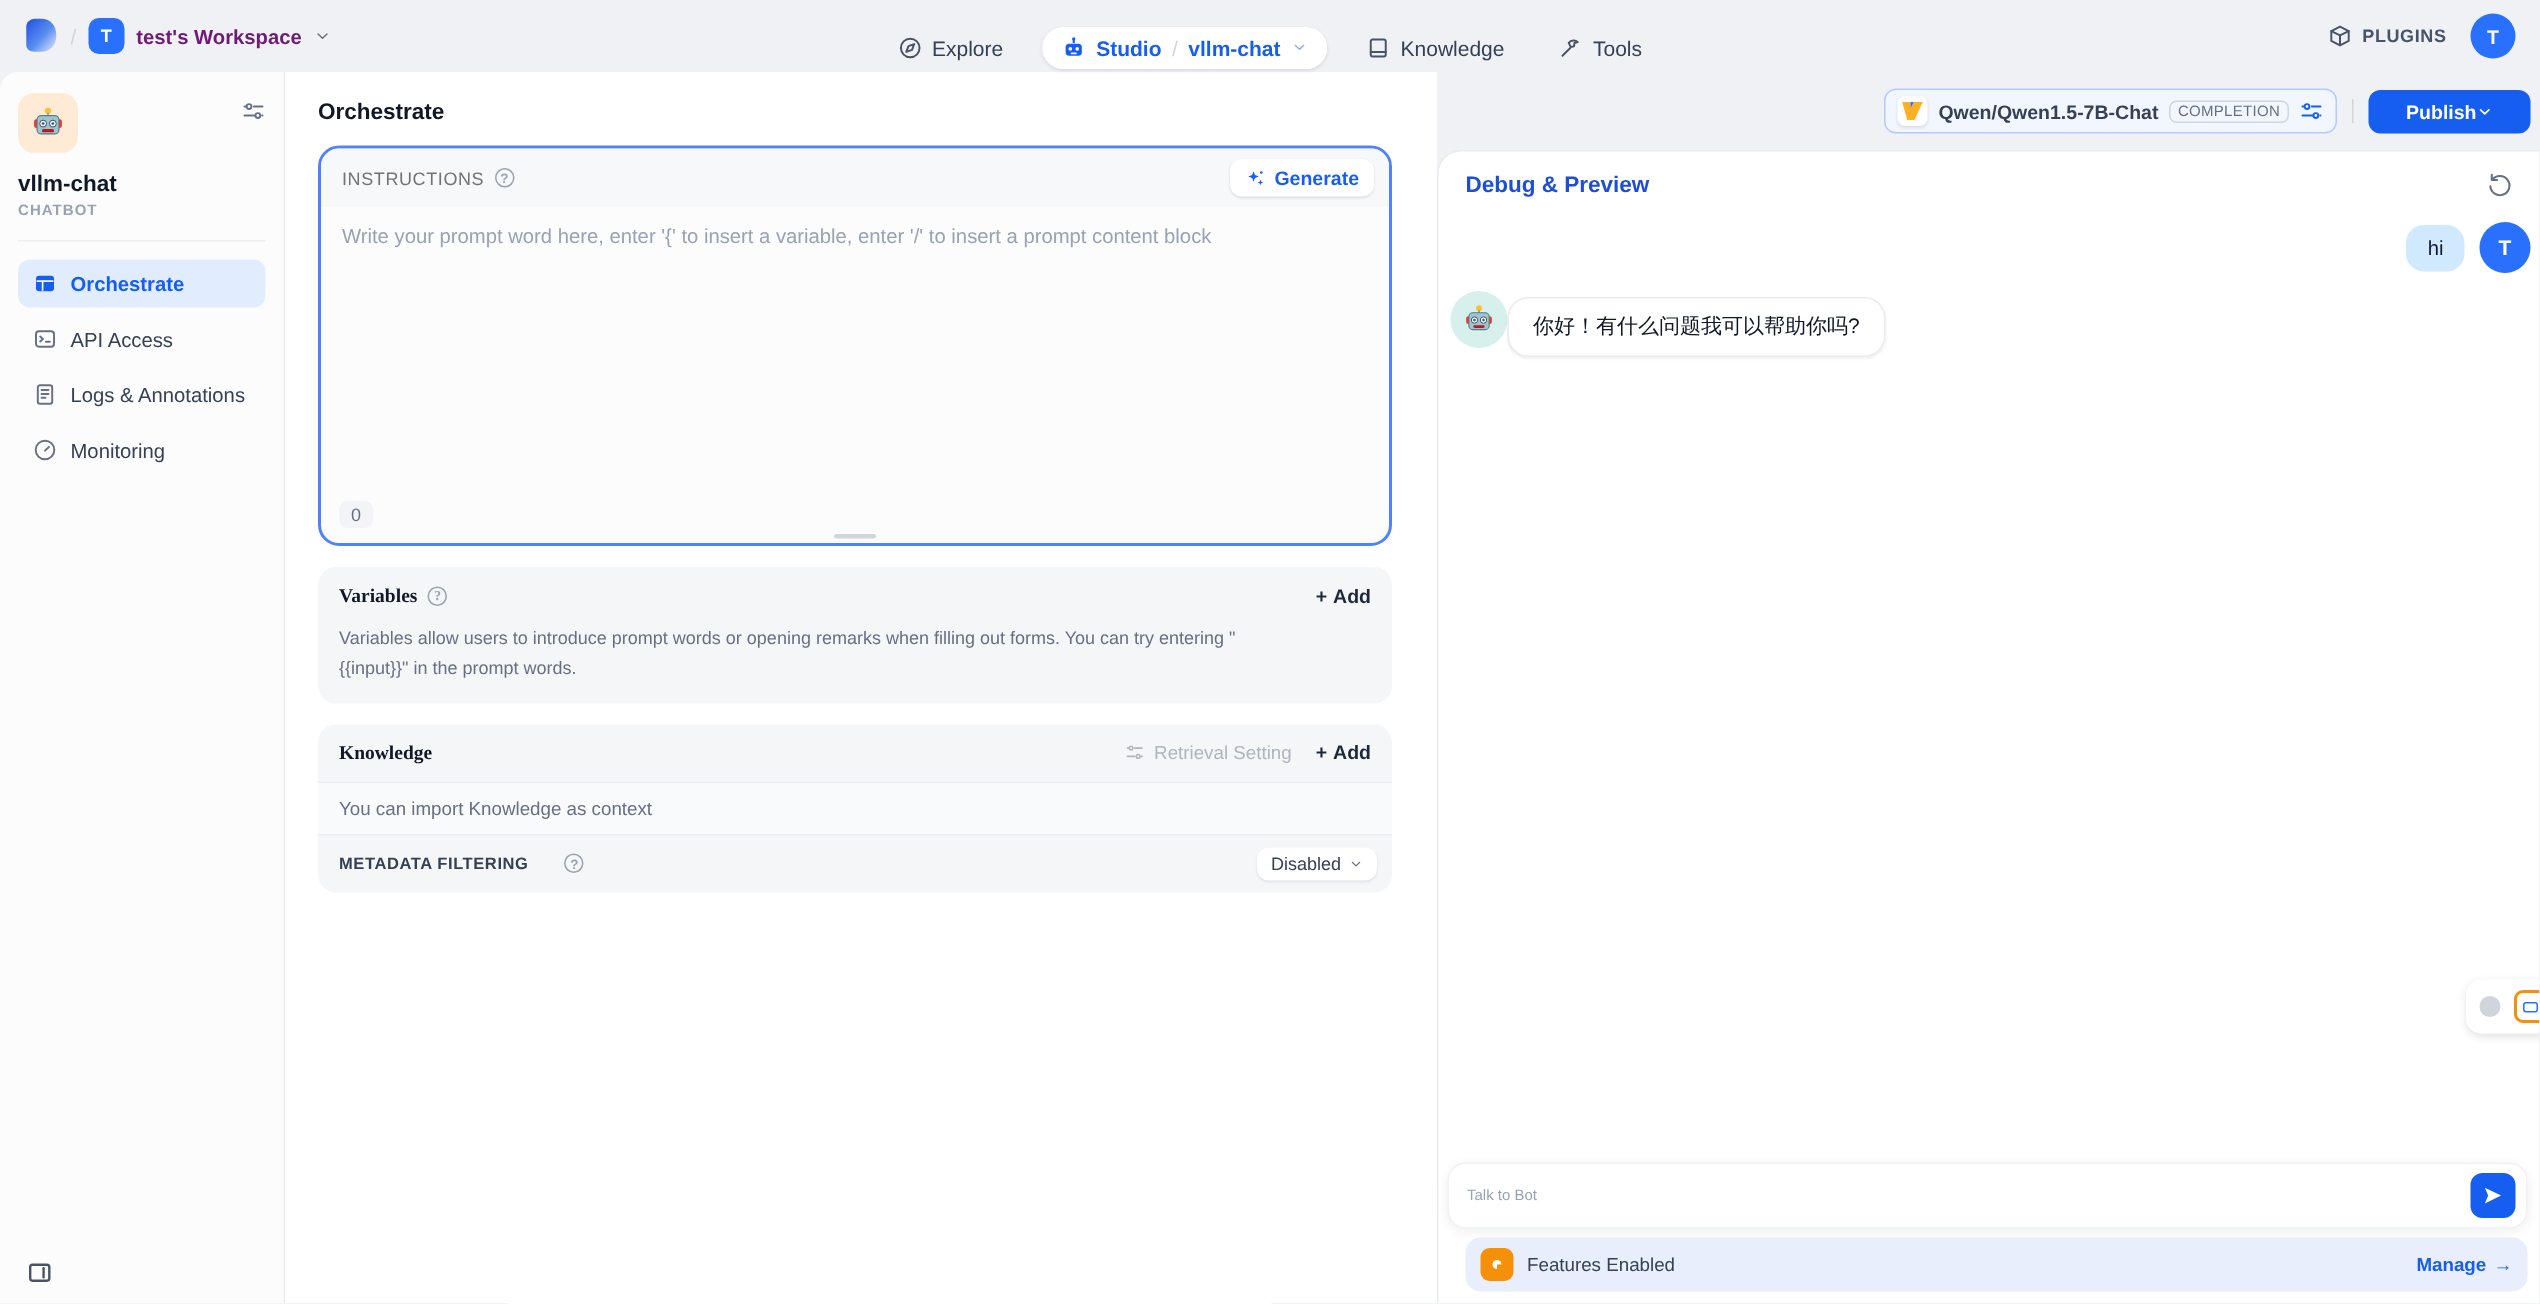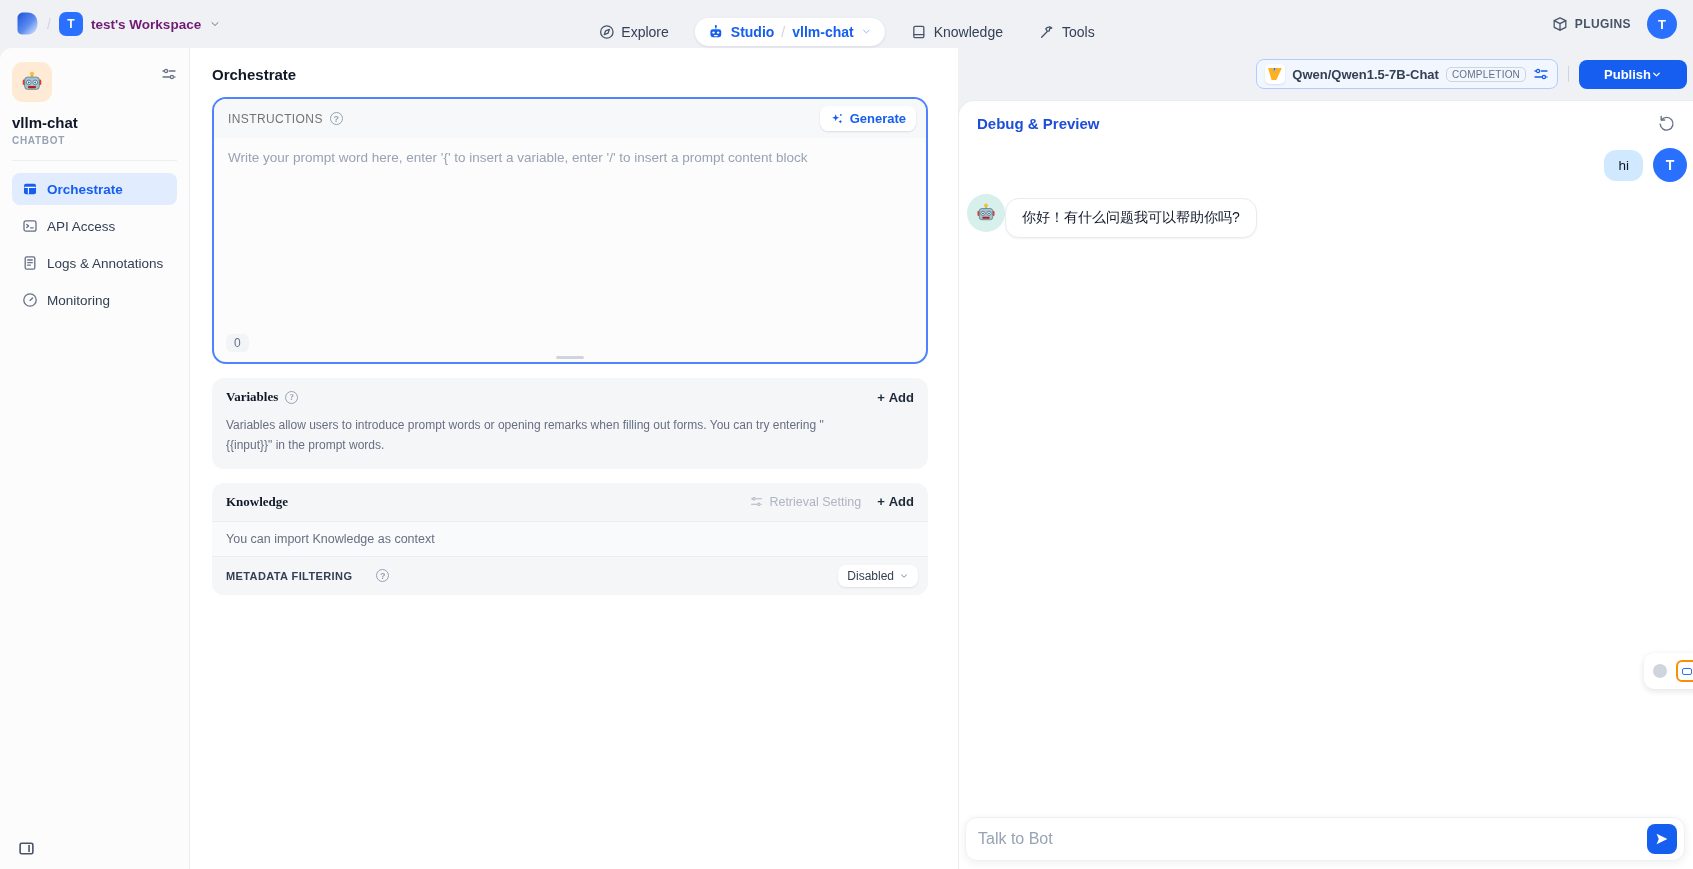--- a/index.html
+++ b/index.html
@@ -93,21 +93,21 @@
   .msg-bot { display:flex; align-items:flex-start; gap:0; margin-top:12px; padding-left:2px; }
   .avatar-bot { width:38px; height:38px; border-radius:50%; background:#d7f0ec; display:flex; align-items:center; justify-content:center; flex:none; }
   .bubble-bot { background:#fff; border:1px solid #e9ebf0; box-shadow:0 1px 2px rgba(16,24,40,.06); border-radius:14px; padding:10px 16px; font-size:14px; color:#101828; margin-top:4px; }
   .float-pill { position:absolute; top:552px; right:-14px; background:#fff; border-radius:10px; box-shadow:0 2px 6px rgba(16,24,40,.12); padding:7px 9px; display:flex; align-items:center; gap:9px; }
   .float-dot { width:14px; height:14px; border-radius:50%; background:#d0d5dd; cursor:pointer; }
   .float-app { width:22px; height:22px; border-radius:6px; border:2px solid #f79009; background:#fff; display:flex; align-items:center; justify-content:center; cursor:pointer; }
   .float-app i { width:10px; height:7px; border:1.6px solid #2970ff; border-radius:2px; display:block; }
 
   .chat-footer { padding:6px 8px 8px 6px; }
   .talk-wrap { position:relative; }
-  .talk-input { width:100%; height:44px; border:1px solid #f0f1f4; border-radius:12px; background:#fff; box-shadow:0 2px 8px rgba(16,24,40,.07); padding:0 50px 0 12px; font-size:16px; font-family:"Liberation Sans",sans-serif; color:#101828; outline:none; }
+  .talk-input { width:100%; height:44px; border:1px solid #f0f1f4; border-radius:12px; background:#fff; box-shadow:0 2px 8px rgba(16,24,40,.07); padding:0 50px 0 12px; font-size:10px; font-family:"Liberation Sans",sans-serif; color:#101828; outline:none; }
   .talk-input::placeholder { color:#98a2b3; }
   .send-btn { position:absolute; right:8px; top:7px; width:30px; height:30px; border-radius:8px; background:#155eef; display:flex; align-items:center; justify-content:center; cursor:pointer; }
   .features-bar { margin:6px 0 0 12px; background:#e8eefb; border-radius:10px; display:flex; align-items:center; justify-content:space-between; padding:6px 10px; height:36px; }
   .features-left { display:flex; align-items:center; gap:9px; }
   .features-icon { width:22px; height:22px; border-radius:6px; background:#f79009; display:flex; align-items:center; justify-content:center; }
   .features-label { font-size:12.5px; color:#344054; }
   .manage-link { display:flex; align-items:center; gap:5px; font-size:12.5px; font-weight:600; color:#155eef; cursor:pointer; }
 </style>
 </head>
 <body>
@@ -430,16 +430,31 @@
 
       <div class="chat-footer">
         <div class="talk-wrap">
           <input class="talk-input" placeholder="Talk to Bot" style="">
           <div class="send-btn">
             <svg width="14" height="14" viewBox="0 0 16 16">
                 <path d="M1.8 2 14.2 8 1.8 14l2.5-6z" fill="#fff"></path>
               </svg>
           </div>
         </div>
+        <div class="features-bar">
+          <div class="features-left">
+            <span class="features-icon">
+              <svg width="12" height="12" viewBox="0 0 16 16">
+                  <circle cx="8" cy="8" r="4" fill="#fff"></circle>
+                  <rect x="8" y="8" width="5" height="5" fill="#f79009"></rect>
+                </svg>
+            </span>
+            <span class="features-label">Features Enabled</span>
+          </div>
+          <div class="manage-link">
+            <span>Manage</span>
+            <span>→</span>
+          </div>
+        </div>
       </div>
     </div>
   </div>
 </div>
 
 </body></html>

